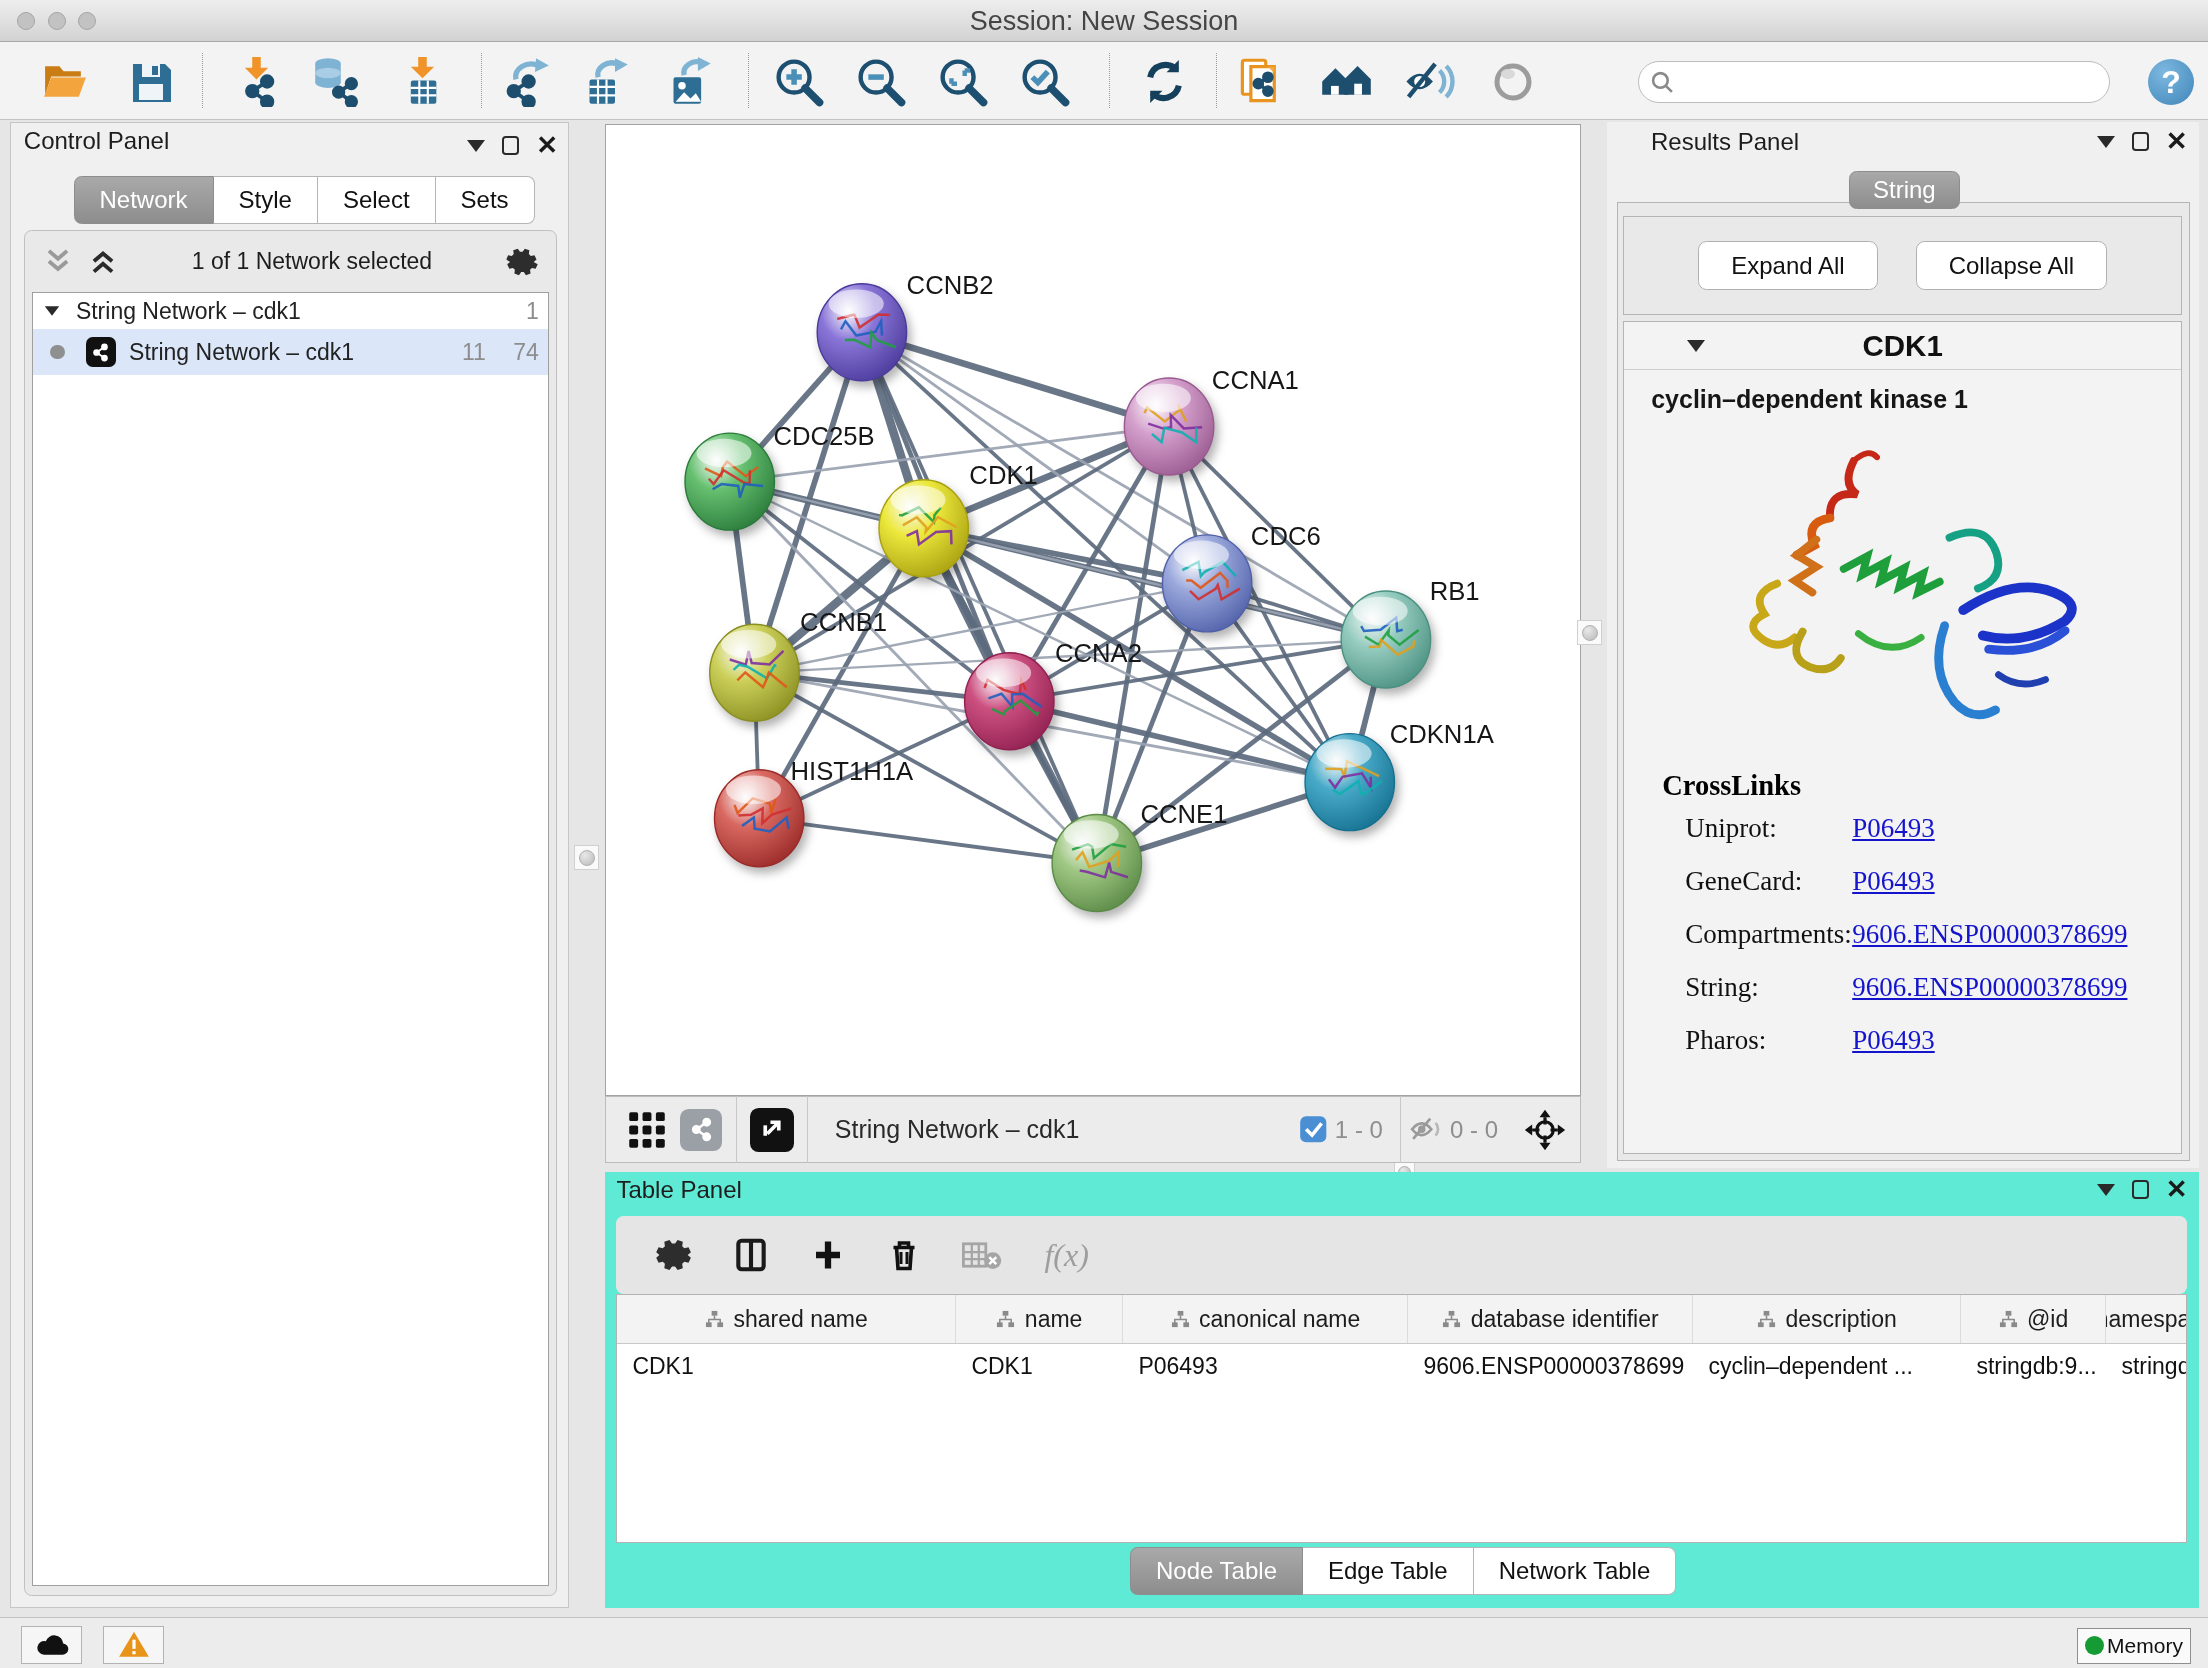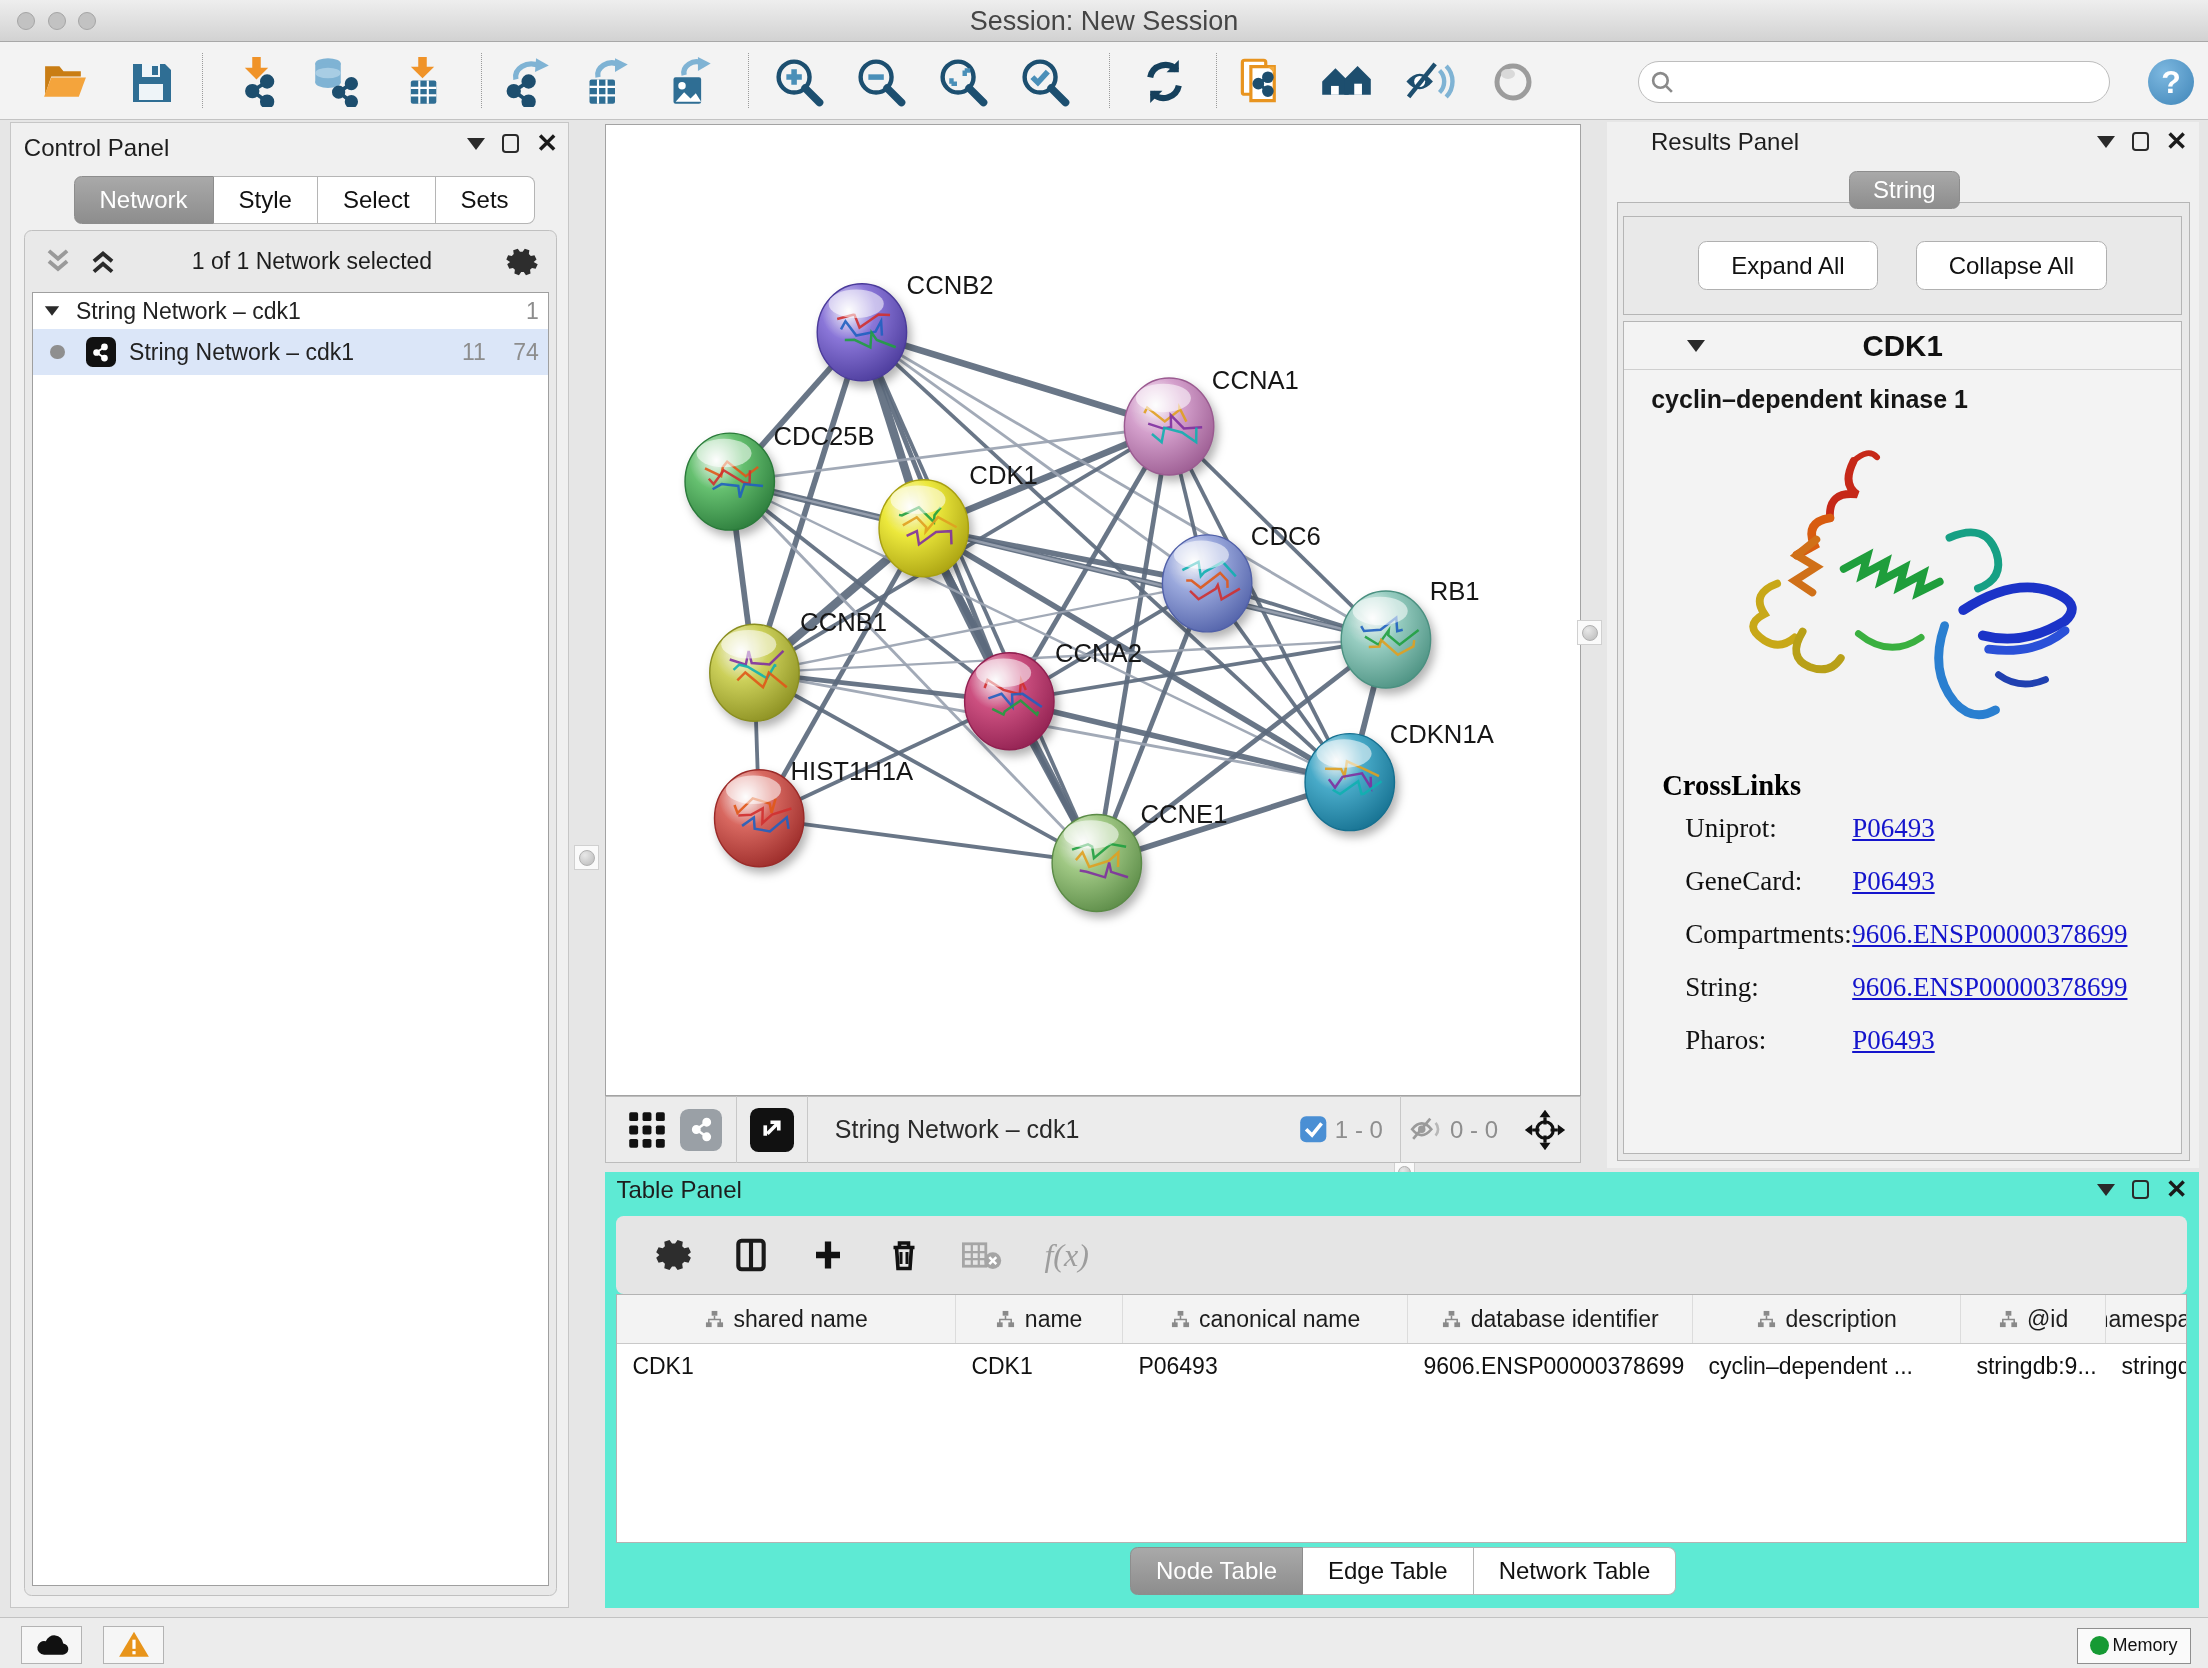--- a/index.html
+++ b/index.html
@@ -29,21 +29,21 @@
   
   .ptitle{font-size:24px;color:#1d1d1d;}
   .pctl{display:flex;align-items:center;gap:17px;}
   .caret-down{width:0;height:0;border-left:9.5px solid transparent;border-right:9.5px solid transparent;
     border-top:12.4px solid #2a2a2a;}
   .float-box{width:17px;height:19px;border:2.9px solid #2a2a2a;border-radius:3.8px;}
   .close-x{font-size:26px;font-weight:bold;color:#1a1a1a;line-height:19px;}
   
   #control-panel{position:absolute;left:9.5px;top:122px;width:559px;height:1486px;background:#f0f0f0;
     border:1px solid #c6c6c6;}
-  #cp-head{position:absolute;left:13.3px;top:11px;right:9.5px;display:flex;align-items:flex-start;gap:32px;}
+  #cp-head{position:absolute;left:13.3px;top:4px;right:9.5px;display:flex;align-items:flex-end;gap:32px;}
   .seg-tabs{display:flex;}
   .seg{height:48px;padding:0 25px;display:flex;align-items:center;justify-content:center;
     font-size:24px;background:#fff;border:1px solid #b5b5b5;border-left:none;color:#111;}
   .seg:first-child{border-left:1px solid #b5b5b5;border-radius:7.6px 0 0 7.6px;}
   .seg:last-child{border-radius:0 7.6px 7.6px 0;}
   .seg.active{background:linear-gradient(#a9a9a9,#8d8d8d);color:#fff;border-color:#8d8d8d;}
   #cp-tabs{position:absolute;left:63px;top:53px;}
   #cp-content{position:absolute;left:13.3px;top:107px;width:533px;height:1366px;background:#e9e9e9;
     border:1px solid #c0c0c0;border-radius:7.6px;}
   #cp-toolrow{position:absolute;left:0;top:0;width:100%;height:61px;display:flex;align-items:center;}
@@ -109,21 +109,21 @@
   #tp-row{display:flex;height:44px;align-items:center;}
   .tcell{font-size:23px;color:#111;padding-left:15px;overflow:hidden;white-space:nowrap;flex:none;}
   #tp-tabs{position:absolute;left:525px;top:375px;}
   
   #status-bar{position:absolute;left:0;top:1617px;width:2208px;height:51px;background:#ececec;
     border-top:1px solid #c2c2c2;}
   .sb-btn{position:absolute;top:7.6px;width:61px;height:38px;background:#f6f6f6;border:1.9px solid #b3b3b3;
     display:flex;align-items:center;justify-content:center;}
   #memory-btn{position:absolute;left:2077px;top:9.5px;width:114px;height:36px;background:#fafafa;
     border:1.9px solid #8f8f8f;display:flex;align-items:center;justify-content:center;gap:3px;
-    font-size:18px;color:#111;}
+    font-size:21px;color:#111;}
   #memory-dot{width:19px;height:19px;border-radius:50%;background:#169a34;}
   svg{display:block;}
   text{font-family:"Liberation Sans",sans-serif;}
 </style>
 </head>
 <body>
 
 <div id="app">
 
   <div id="titlebar">

